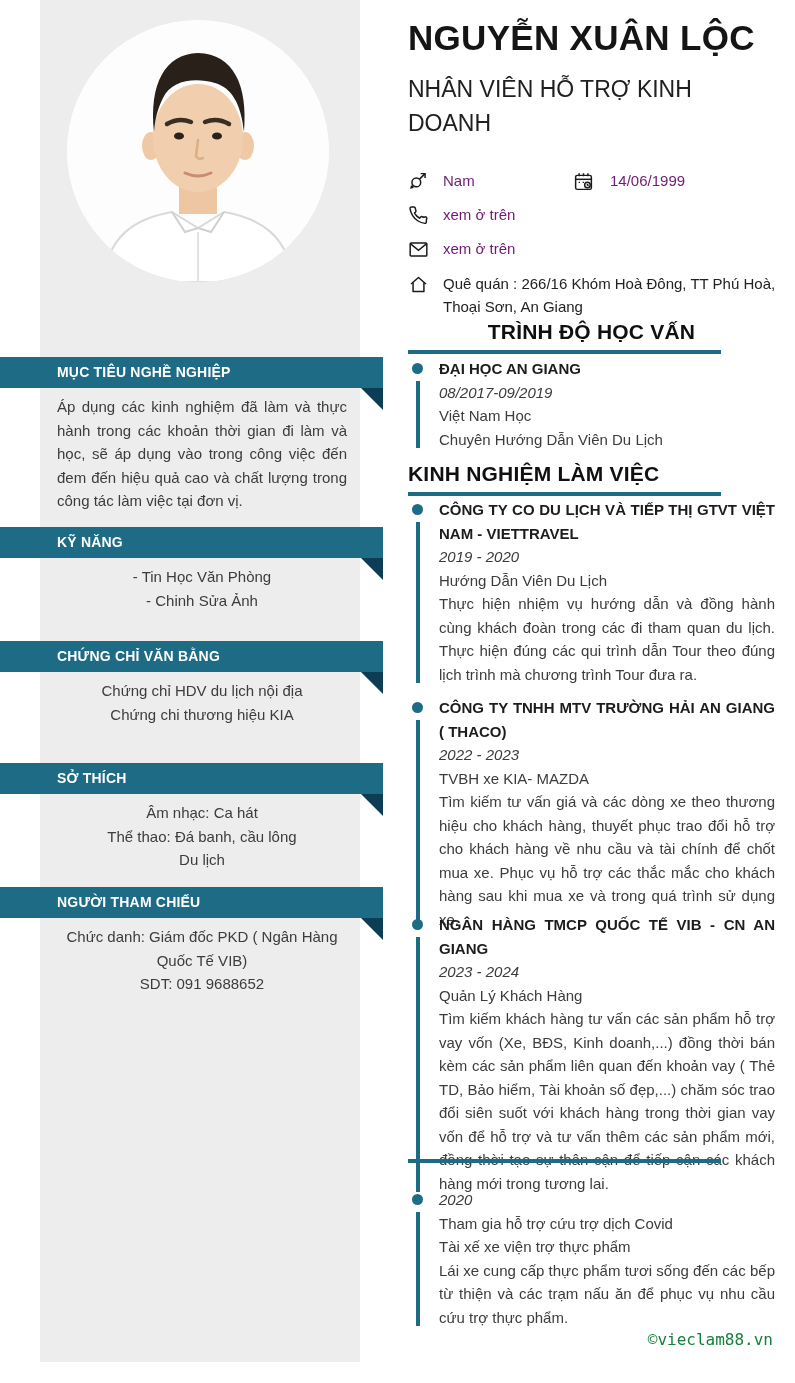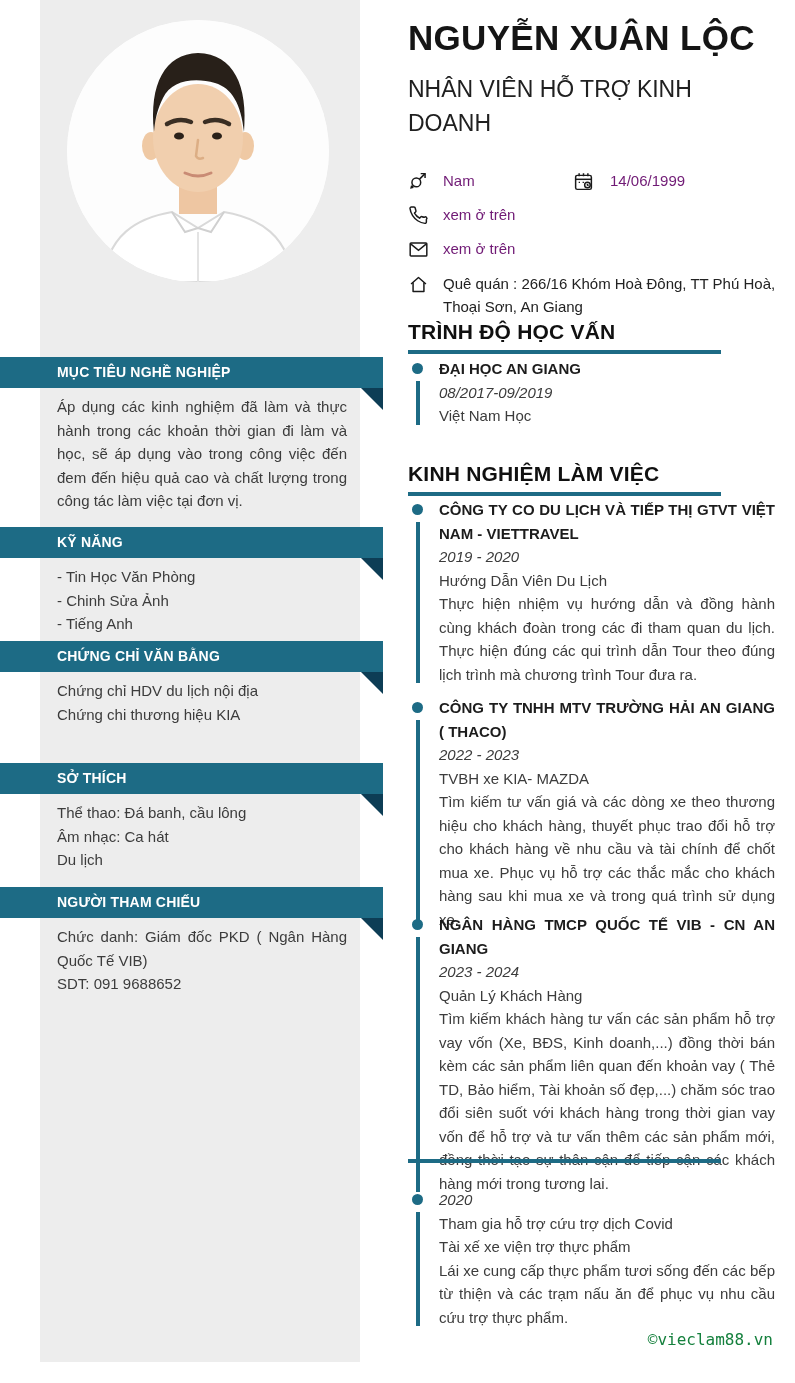--- a/index.html
+++ b/index.html
@@ -10,21 +10,21 @@
          background:#fdfdfd;overflow:hidden;}
   .side-section{position:absolute;left:0;width:383px;}
   .banner{position:absolute;left:0;top:0;width:383px;height:31px;background:#1d6b85;
           color:#fff;font-weight:bold;font-size:14px;line-height:31px;padding-left:57px;
           box-sizing:border-box;letter-spacing:.2px;white-space:nowrap;}
   .fold{position:absolute;left:361px;top:31px;width:0;height:0;
         border-top:22px solid #0d3d55;border-left:22px solid transparent;}
   .side-content{position:absolute;left:57px;top:38px;width:290px;font-size:15px;
                 line-height:23.5px;color:#3c3c3c;}
   .justify{text-align:justify;}
-  .side-line{min-height:23.5px;}
+  .side-line{min-height:23.5px;text-align:center;}
   .name{position:absolute;left:408px;top:18px;width:380px;font-size:35px;font-weight:bold;
         color:#151515;letter-spacing:.3px;white-space:nowrap;}
   .subtitle{position:absolute;left:408px;top:72px;width:290px;font-size:23px;
             line-height:34px;color:#202020;}
   .crow{position:absolute;left:408px;height:24px;}
   .crow .icon{position:absolute;left:0;top:0;width:21px;height:21px;}
   .crow .ctext{position:absolute;left:35px;top:1px;font-size:15px;color:#701a75;white-space:nowrap;}
   .addr{position:absolute;left:443px;top:273px;width:333px;font-size:15px;
         line-height:22.5px;color:#222;}
   .home-ic{position:absolute;left:408px;top:274px;width:21px;height:21px;}
@@ -127,62 +127,62 @@
   <div class="fold"></div>
   <div class="side-content justify">Áp dụng các kinh nghiệm đã làm và thực hành trong các khoản thời gian đi làm và học, sẽ áp dụng vào trong công việc đến đem đến hiệu quả cao và chất lượng trong công tác làm việc tại đơn vị.</div>
 </div>
 
 <div class="side-section" style="top:527px;height:114px;">
   <div class="banner"><span>KỸ NĂNG</span></div>
   <div class="fold"></div>
   <div class="side-content">
     <div class="side-line">- Tin Học Văn Phòng</div>
     <div class="side-line">- Chinh Sửa Ảnh</div>
-    <div class="side-line">- Tiếng Anh</div>
   </div>
 </div>
 
 <div class="side-section" style="top:641px;height:122px;">
   <div class="banner"><span>CHỨNG CHỈ VĂN BẰNG</span></div>
   <div class="fold"></div>
   <div class="side-content">
     <div class="side-line">Chứng chỉ HDV du lịch nội địa</div>
     <div class="side-line">Chứng chi thương hiệu KIA</div>
   </div>
 </div>
 
 <div class="side-section" style="top:763px;height:124px;">
   <div class="banner"><span>SỞ THÍCH</span></div>
   <div class="fold"></div>
   <div class="side-content">
+    <div class="side-line">Âm nhạc: Ca hát</div>
     <div class="side-line">Thể thao: Đá banh, cầu lông</div>
-    <div class="side-line">Âm nhạc: Ca hát</div>
     <div class="side-line">Du lịch</div>
   </div>
 </div>
 
 <div class="side-section" style="top:887px;height:160px;">
   <div class="banner"><span>NGƯỜI THAM CHIẾU</span></div>
   <div class="fold"></div>
   <div class="side-content">
     <div class="side-line justify">Chức danh: Giám đốc PKD ( Ngân Hàng Quốc Tế VIB)</div>
     <div class="side-line">SDT: 091 9688652</div>
   </div>
 </div>
 
-<div class="msection" style="top:320px;">
+<div class="msection" style="top:320px;text-align:center;">
   <div class="mheading">TRÌNH ĐỘ HỌC VẤN</div>
   <div class="mbar"></div>
 </div>
 <div class="entry" style="top:357px;">
   <span class="bullet"></span>
   <div class="ebar"></div>
   <div class="etitle">ĐẠI HỌC AN GIANG</div>
   <div class="eperiod">08/2017-09/2019</div>
   <div class="eline">Việt Nam Học</div>
+  <div class="eline">Chuyên Hướng Dẫn Viên Du Lịch</div>
 </div>
 
 <div class="msection" style="top:462px;">
   <div class="mheading">KINH NGHIỆM LÀM VIỆC</div>
   <div class="mbar"></div>
 </div>
 <div class="entry" style="top:498px;">
   <span class="bullet"></span>
   <div class="ebar"></div>
   <div class="etitle">CÔNG TY CO DU LỊCH VÀ TIẾP THỊ GTVT VIỆT NAM - VIETTRAVEL</div>

